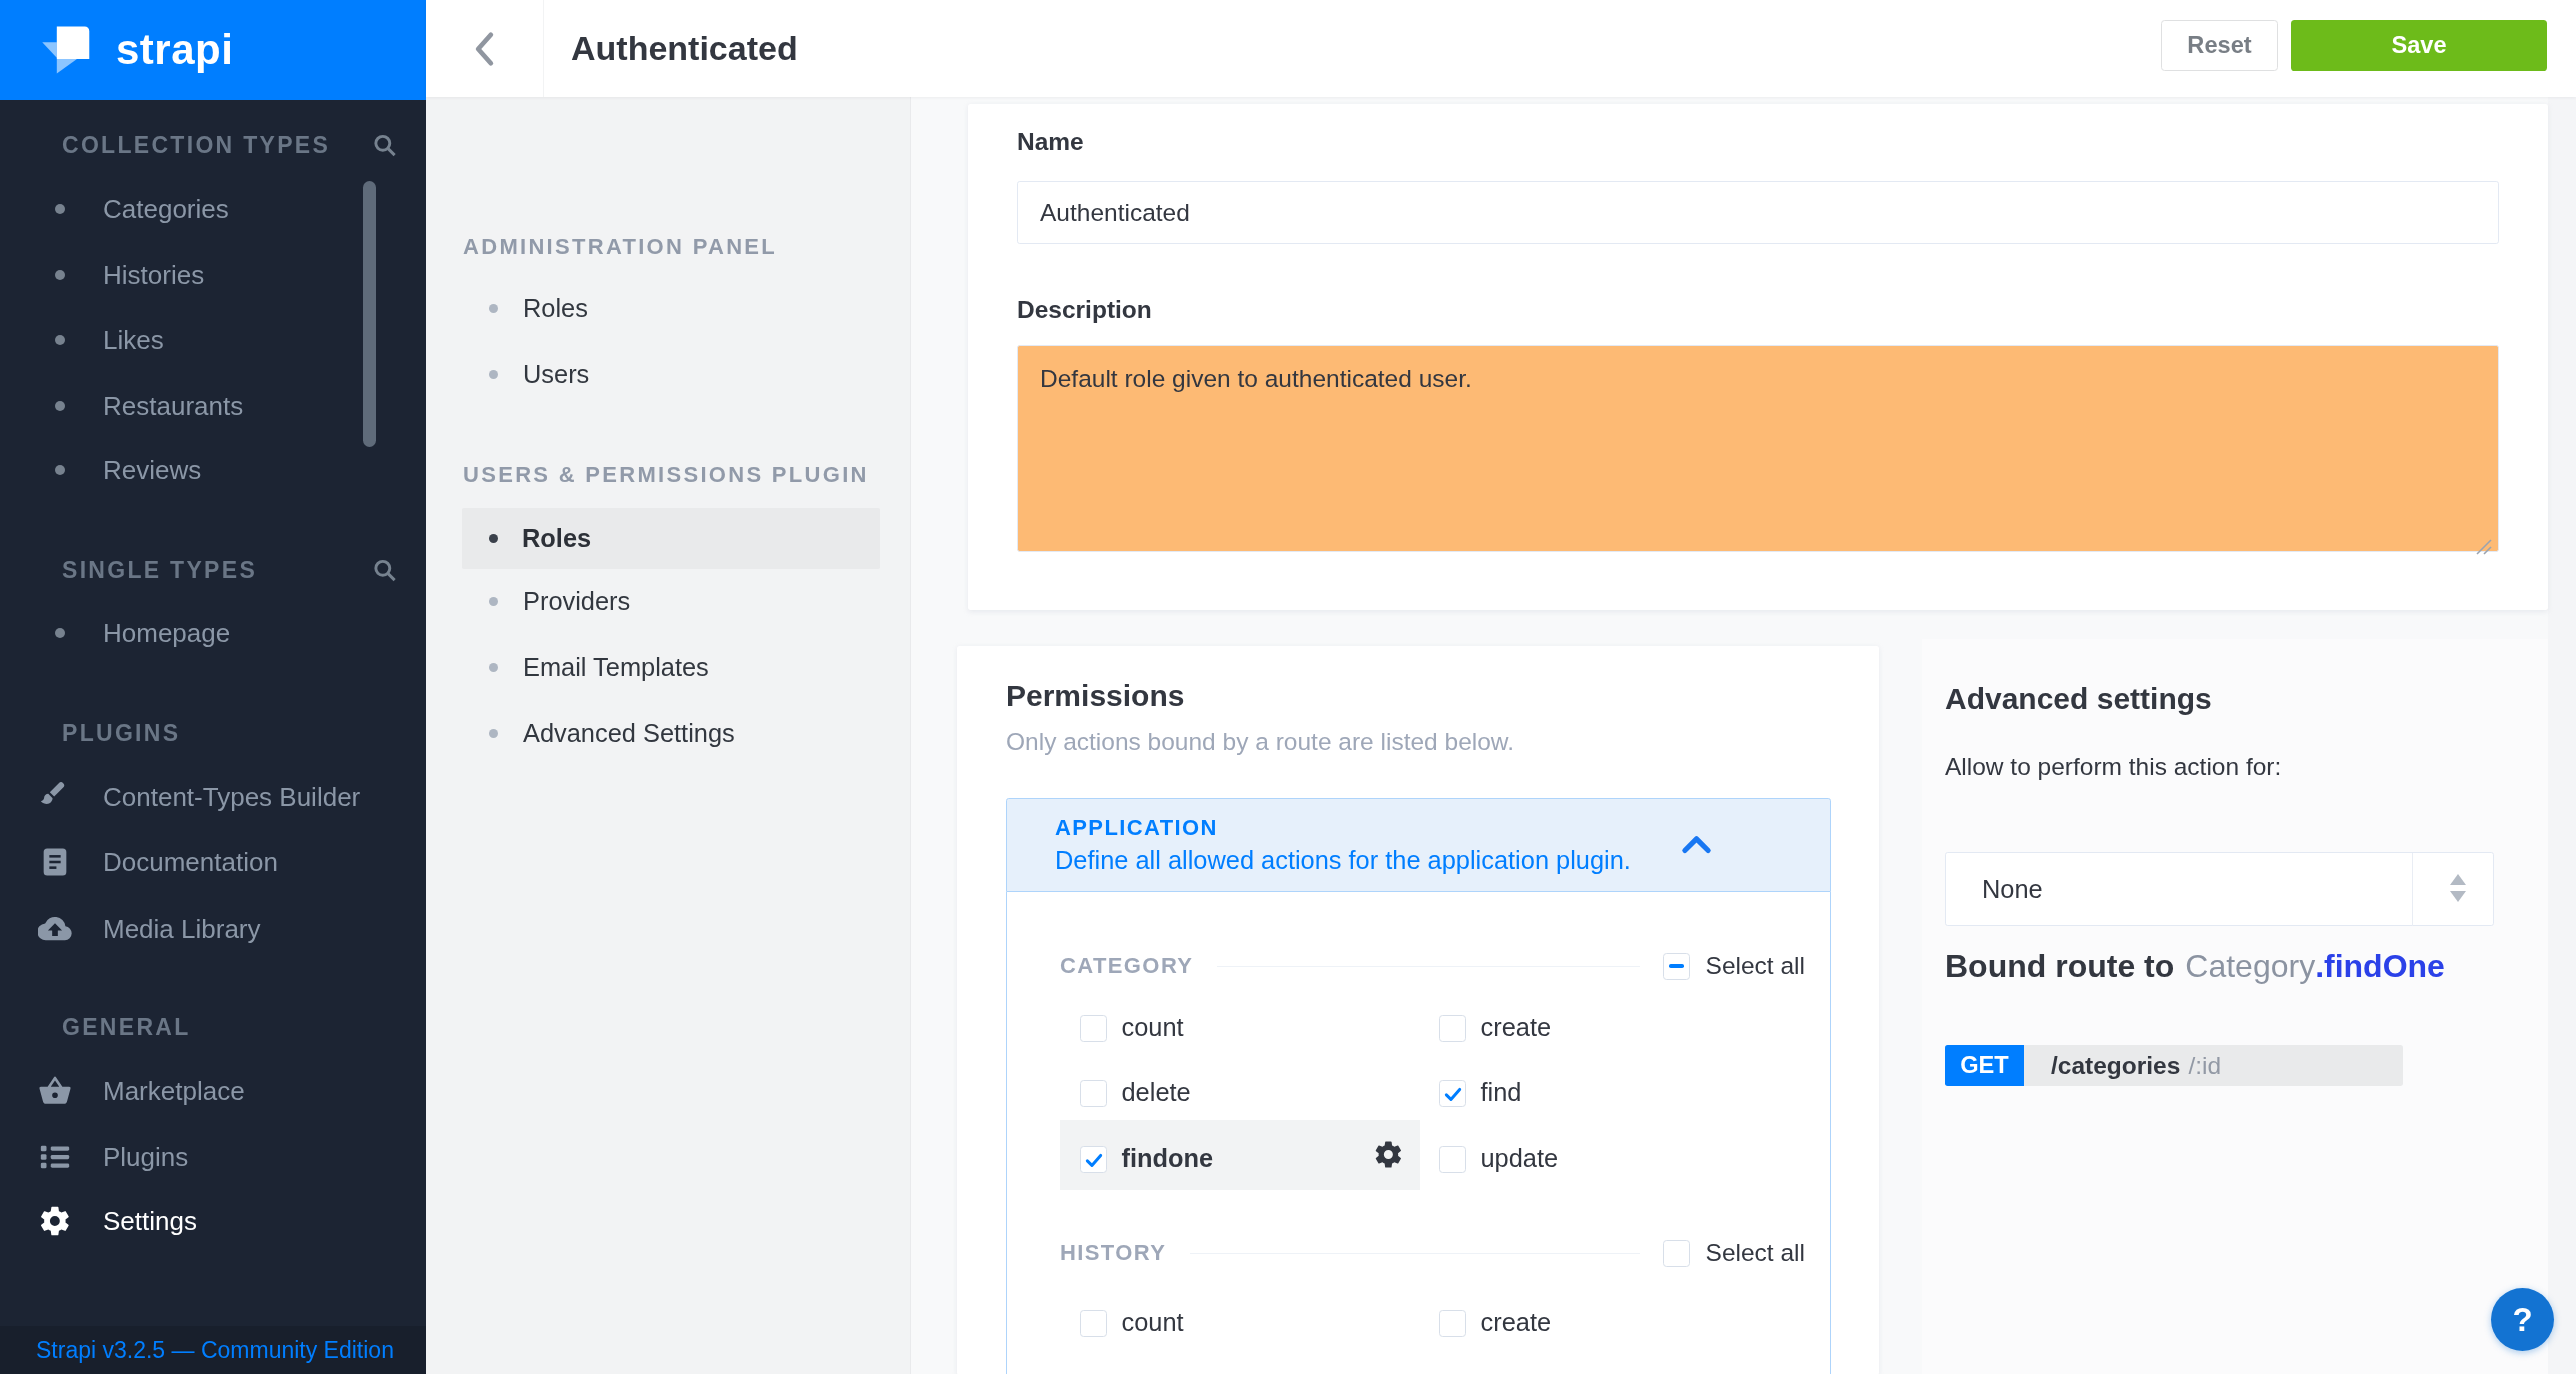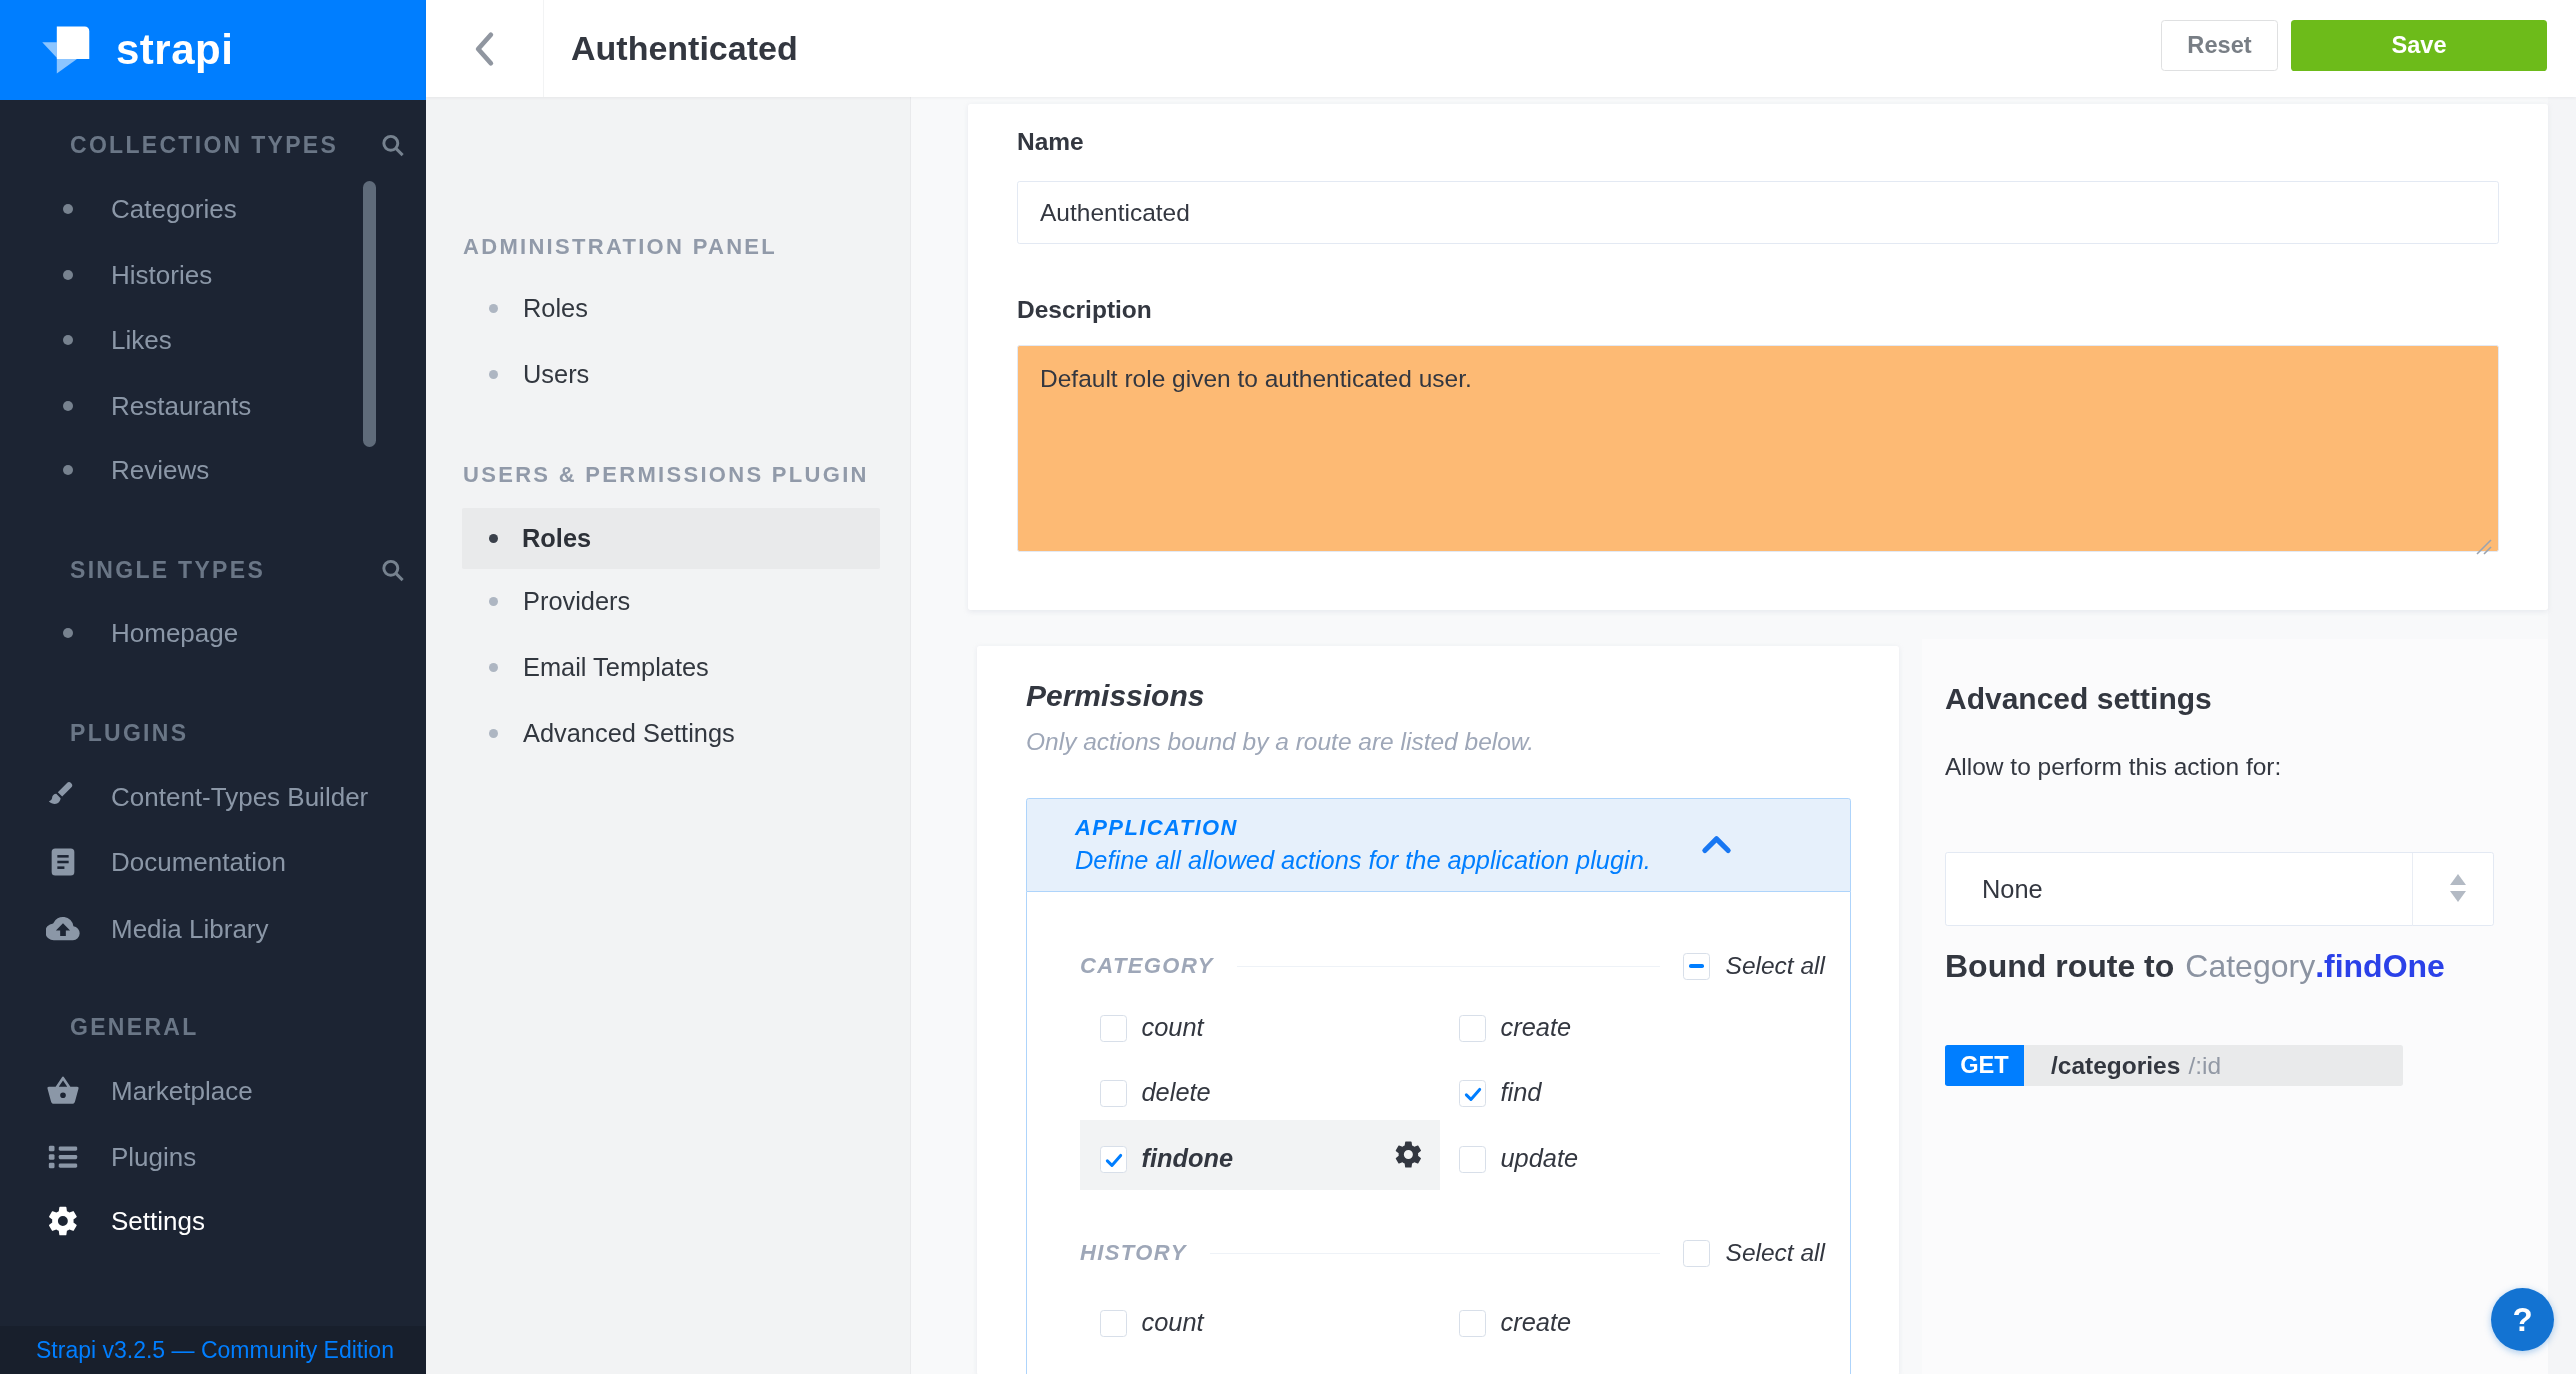--- a/index.html
+++ b/index.html
@@ -5,21 +5,21 @@
   * { margin:0; padding:0; box-sizing:border-box; }
   html,body { width:2576px; height:1375px; overflow:hidden; background:#f8f9fa;
               font-family:"Liberation Sans","DejaVu Sans",sans-serif; }
   .app { position:absolute; inset:0; width:2576px; height:1375px; }
 
   
   .left-sb { position:absolute; left:0; top:0; width:426px; height:1375px; background:#1c2433; }
   .logo-block { position:absolute; left:0; top:0; width:426px; height:100px; background:#007eff;
                 display:flex; align-items:center; padding-left:40px; gap:20px; }
   .logo-text { color:#fff; font-size:42px; font-weight:bold; letter-spacing:0.5px; }
-  .sb-row { position:absolute; left:16px; width:426px; height:40px; display:flex; align-items:center;padding-left:24px; }
+  .sb-row { position:absolute; left:8px; width:426px; height:40px; display:flex; align-items:center;padding-left:24px; }
   .sb-heading { color:#6a7686; font-size:23px; font-weight:bold; letter-spacing:2.3px; padding-left:30px; }
   .sb-search { position:absolute; right:36px; top:50%; transform:translateY(-50%); width:27px; height:27px; color:#76828f; cursor:pointer; }
   .sb-item { color:#8b97a7; font-size:26px; cursor:pointer; }
   .sb-item .bullet { position:absolute; left:47px; width:10px; height:10px; border-radius:50%; background:#77828f; }
   .sb-item .lbl { padding-left:71px; }
   .sb-icon { position:absolute; left:30px; width:34px; height:34px; color:#8b97a7; }
   .sb-item.active, .sb-item.active .lbl { color:#ffffff; }
   .sb-item.active .sb-icon { color:#ffffff; }
   .sb-scroll-thumb { position:absolute; left:363px; top:181px; width:12.7px; height:266px; border-radius:7.3px; background:#5f6b7a; cursor:pointer; }
   .sb-footer { position:absolute; left:0; bottom:0; width:426px; height:49px; background:#181f2c;
@@ -61,21 +61,21 @@
   .field-label { position:absolute; left:49px; font-size:24.5px; font-weight:bold; color:#333740; }
   .text-input { position:absolute; left:49px; width:1482px; height:63px; border:0.9px solid #e3e9f3; border-radius:2.7px;
                 background:#fff; font-size:24.5px; color:#333740; padding:0 22px;
                 font-family:"Liberation Sans","DejaVu Sans",sans-serif; }
   .text-area { position:absolute; left:49px; width:1482px; height:207px; border:0.9px solid #e3e9f3; border-radius:2.7px;
                background:#fdba74; font-size:24.5px; color:#333740; padding:14.5px 22px; resize:none;
                font-family:"Liberation Sans","DejaVu Sans",sans-serif; line-height:1.5; }
   .resize-grip { position:absolute; left:1505px; top:432px; width:20px; height:20px; color:#9aa3af; pointer-events:none; }
 
   
-  .card-2 { left:66px; top:549px; width:922px; height:729px; overflow:hidden;font-style:italic; }
+  .card-2 { left:46px; top:549px; width:922px; height:729px; overflow:hidden; }
   .perm-title { position:absolute; left:49px; top:33px; font-size:30px; font-weight:bold; color:#333740; }
   .perm-sub { position:absolute; left:49px; top:82px; font-size:24.5px; color:#9ea7b8; }
 
   .accordion { position:absolute; left:49px; top:152px; width:825px; height:577px; }
   .acc-head { position:absolute; left:0; top:0; width:825px; height:94px; background:#e6f0fb;
               border:0.9px solid #aed4fb; border-radius:2.7px 2.7px 0 0; cursor:pointer; }
   .acc-name { position:absolute; left:48px; top:16.3px; font-size:22px; font-weight:bold; color:#007eff; letter-spacing:1.4px; }
   .acc-desc { position:absolute; left:48px; top:47px; font-size:25.4px; color:#007eff; }
   .acc-chevron { position:absolute; right:118px; top:34px; width:31px; height:22px; color:#1877f2; }
   .acc-body { position:absolute; left:0; top:94px; width:825px; height:482px; background:#fff;

